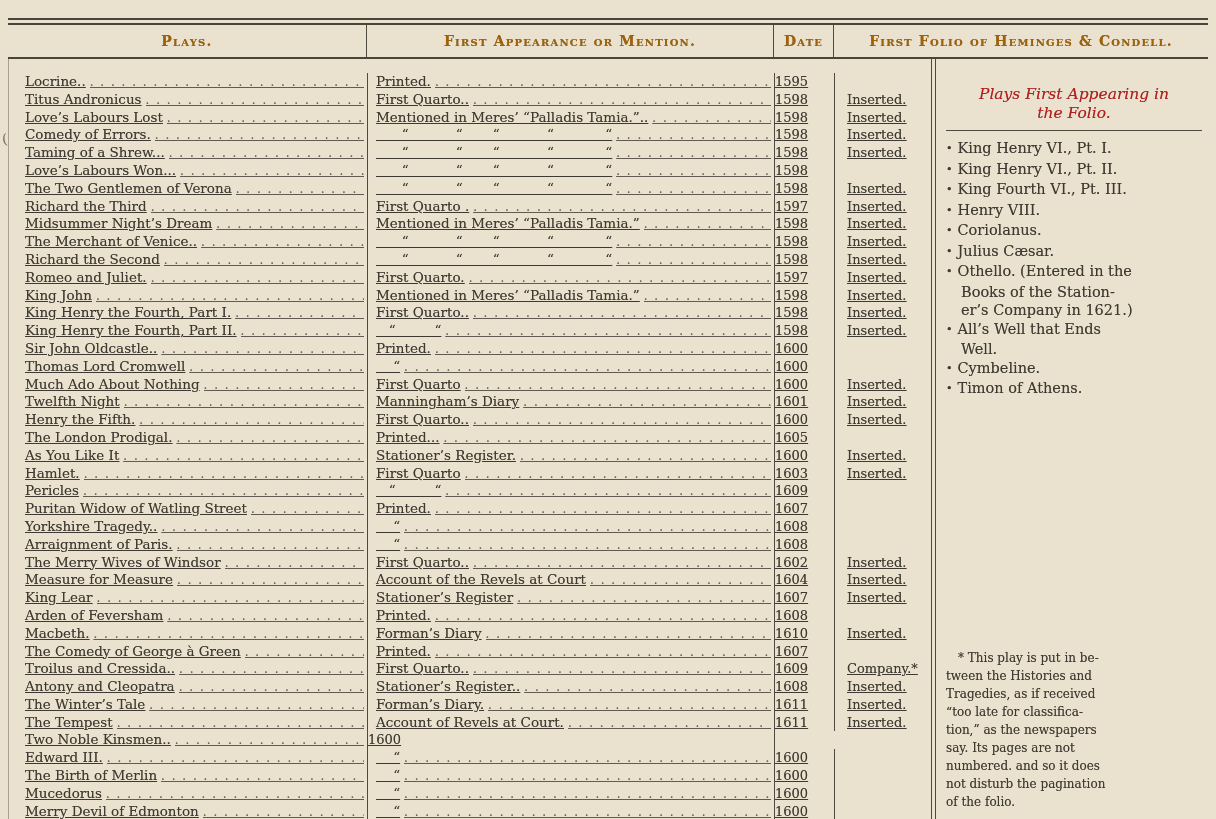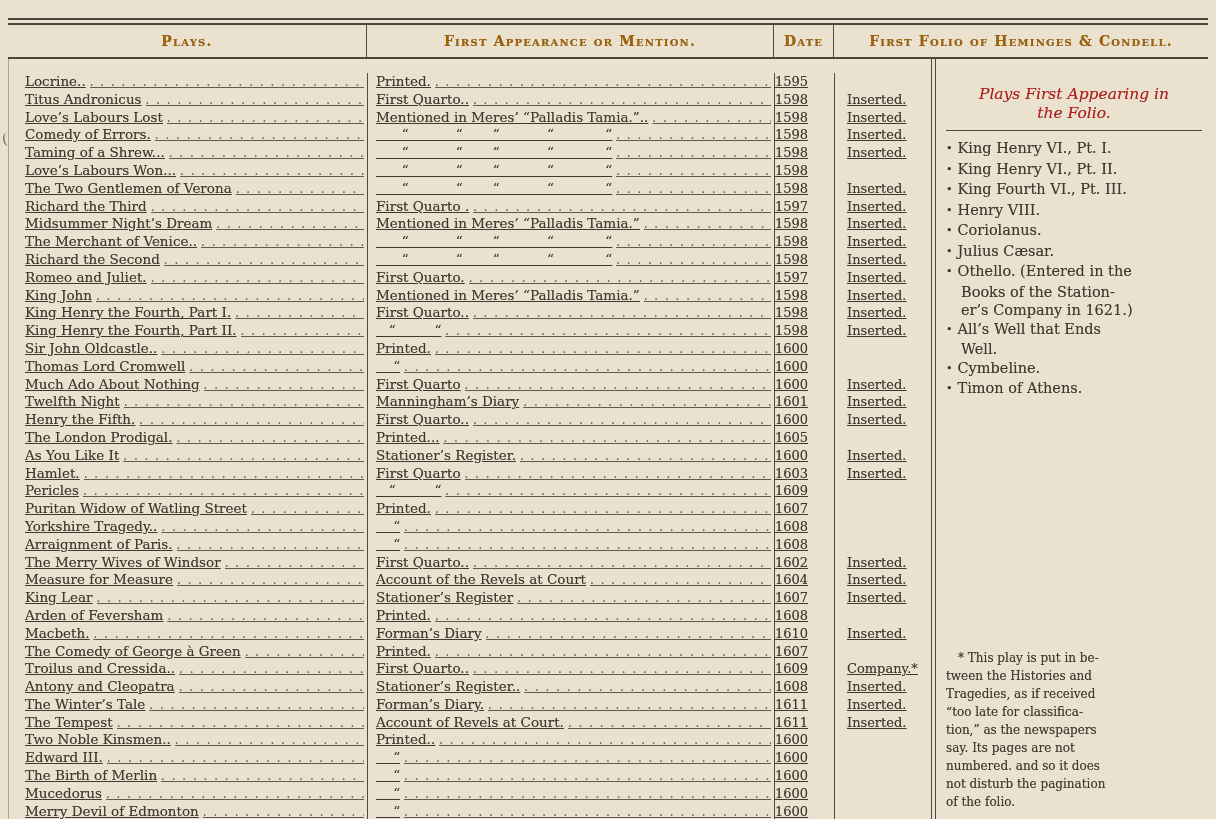--- a/index.html
+++ b/index.html
@@ -677,24 +677,20 @@
           <div class="cell date">
             <span class="txt">1611</span>
           </div>
           <div class="cell ins">
             <span class="txt">Inserted.</span>
           </div>
         </div>
         <div class="row">
           <div class="cell play">
             <span class="txt">Two Noble Kinsmen..</span>
-            <span class="leader"></span>
-          </div>
-          <div class="cell app">
-            <span class="txt">Printed..</span>
             <span class="leader"></span>
           </div>
           <div class="cell date">
             <span class="txt">1600</span>
           </div>
           <div class="cell ins">
             <span class="txt"></span>
           </div>
         </div>
         <div class="row">

